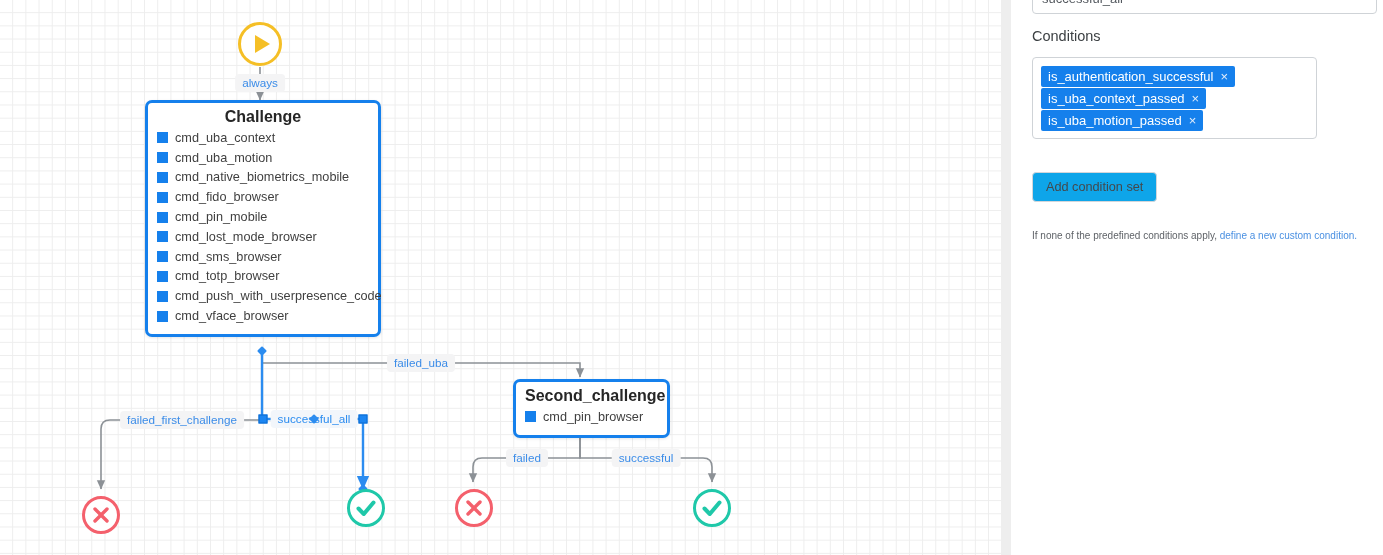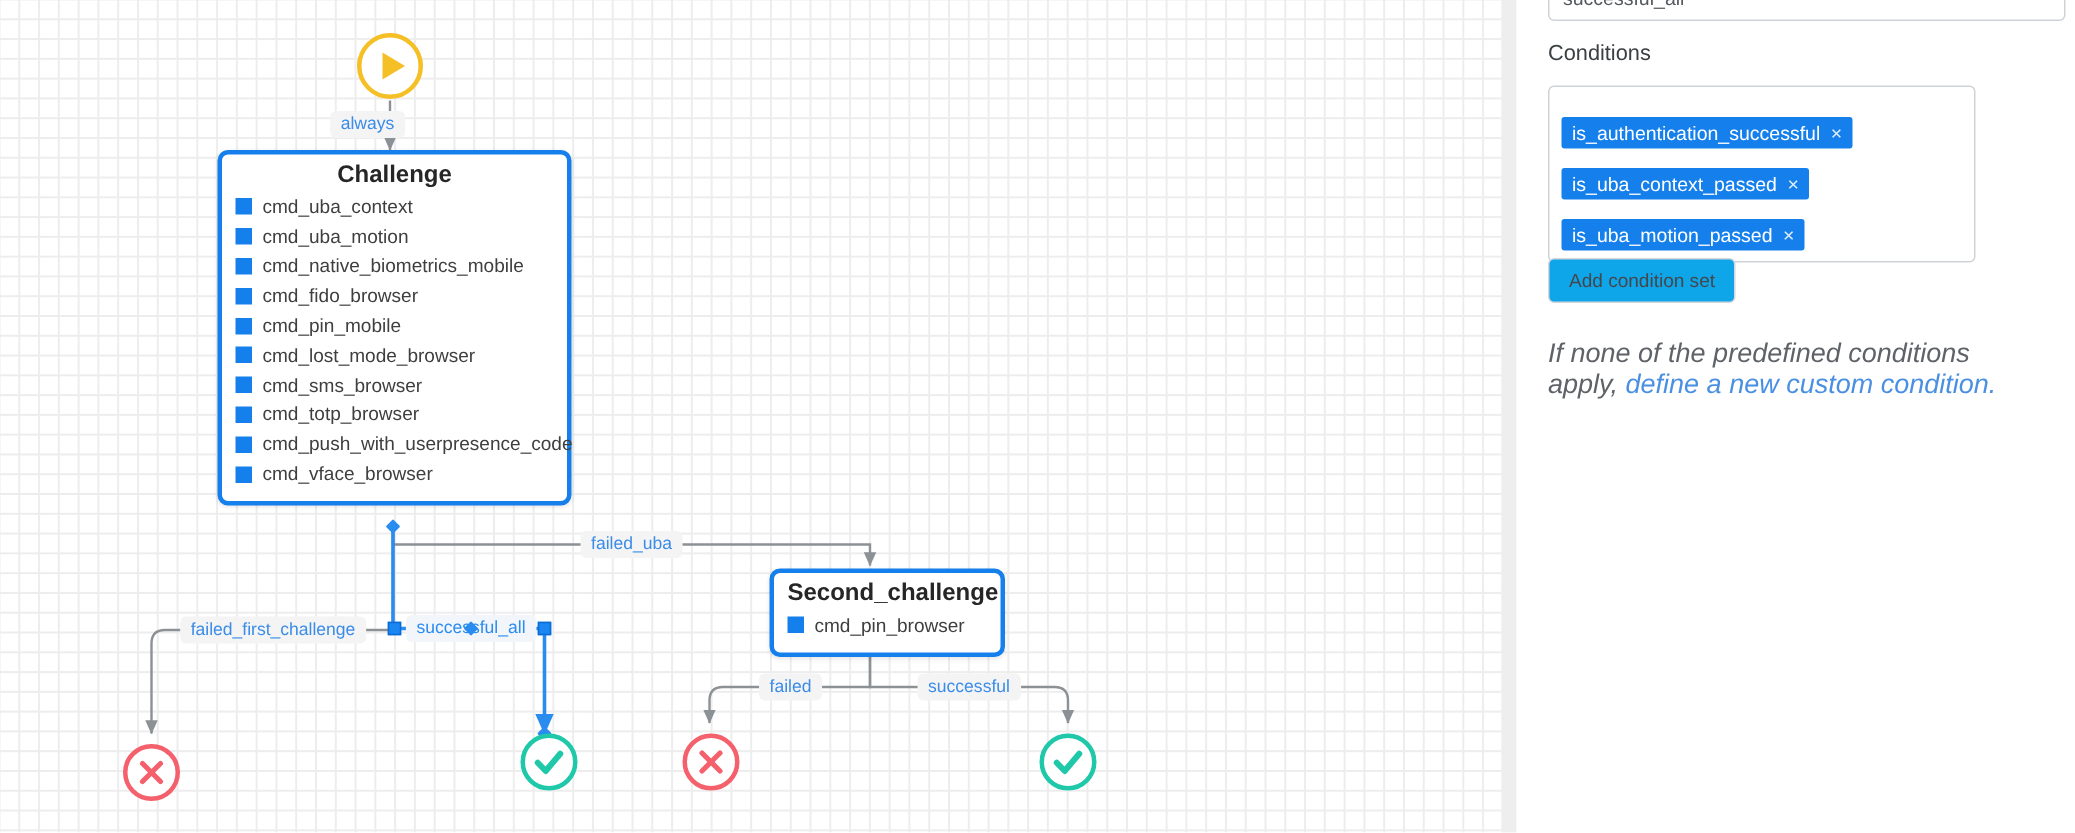--- a/index.html
+++ b/index.html
@@ -115,31 +115,31 @@
   .cond-box{
     position:absolute;left:21px;top:57px;width:285px;
     border:1px solid #cfd3d7;border-radius:4px;background:#fff;
     box-sizing:border-box;padding:8px 8px 6px 8px;
   }
   .tag{
     display:inline-flex;align-items:center;gap:7px;
     background:#1580ec;color:#ffffff;border-radius:2px;
     font-size:13px;line-height:17px;padding:2px 7px;margin-bottom:5px;
   }
-  .tag:last-child{margin-bottom:1px;margin-top:12px;}
+  .tag:last-child{margin-bottom:1px;}
   .tag .x{font-size:13px;color:#e4eefb;cursor:pointer;}
   .add-btn{
     position:absolute;left:21px;top:172px;
     border:1px solid #d3d6da;border-radius:4px;background:#0ea5e9;
     font-size:12.7px;color:#44484c;padding:7px 13px;cursor:pointer;
     font-family:inherit;
   }
   .helper{
     position:absolute;left:21px;top:225px;width:330px;
-    font-size:18px;line-height:21px;color:#5f6368;font-style:italic;
+    font-size:10px;line-height:21px;color:#5f6368;
   }
   .helper a{color:#4a90e2;text-decoration:none;cursor:pointer;}
 </style>
 </head>
 <body>
 
 <div id="app">
 
   <div id="canvas">
 
@@ -215,21 +215,21 @@
     </div>
 
     <div class="node" style="left:513px;top:379px;width:157px;">
       <div class="node-title">Second_challenge</div>
       <div class="node-row">
         <span class="sw"></span>
         <span>cmd_pin_browser</span>
       </div>
     </div>
 
-    <div class="elabel" style="left:245px;top:83px;">always</div>
+    <div class="elabel" style="left:260px;top:83px;">always</div>
     <div class="elabel" style="left:421px;top:363px;">failed_uba</div>
     <div class="elabel" style="left:182px;top:420px;">failed_first_challenge</div>
     <div class="elabel sel" style="left:314px;top:419px;">successful_all</div>
     <div class="elabel" style="left:527px;top:458px;">failed</div>
     <div class="elabel" style="left:646px;top:458px;">successful</div>
 
     <div class="handle" style="left:263px;top:419px;"></div>
     <div class="handle" style="left:363px;top:419px;"></div>
     <div class="dot" style="left:314px;top:419px;"></div>
     <div class="dot" style="left:262px;top:351px;"></div>

